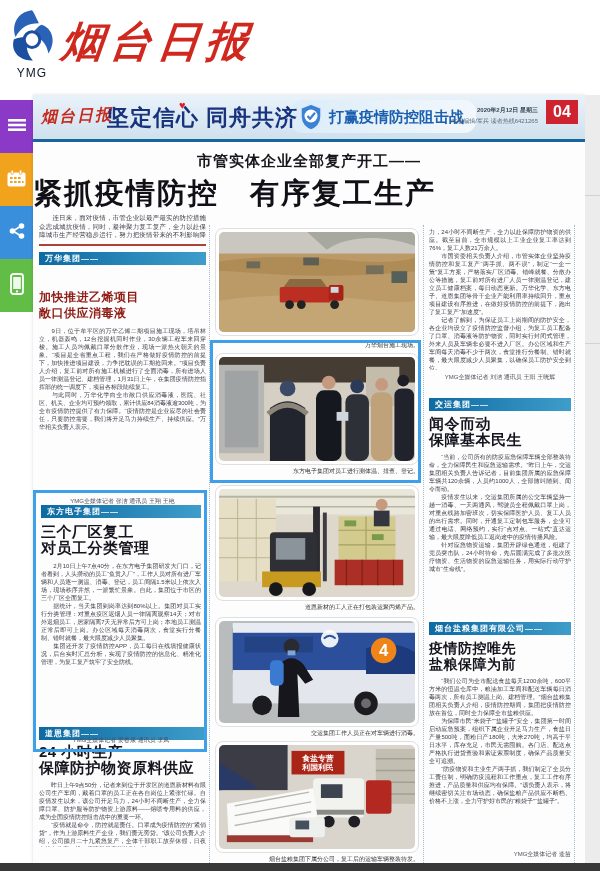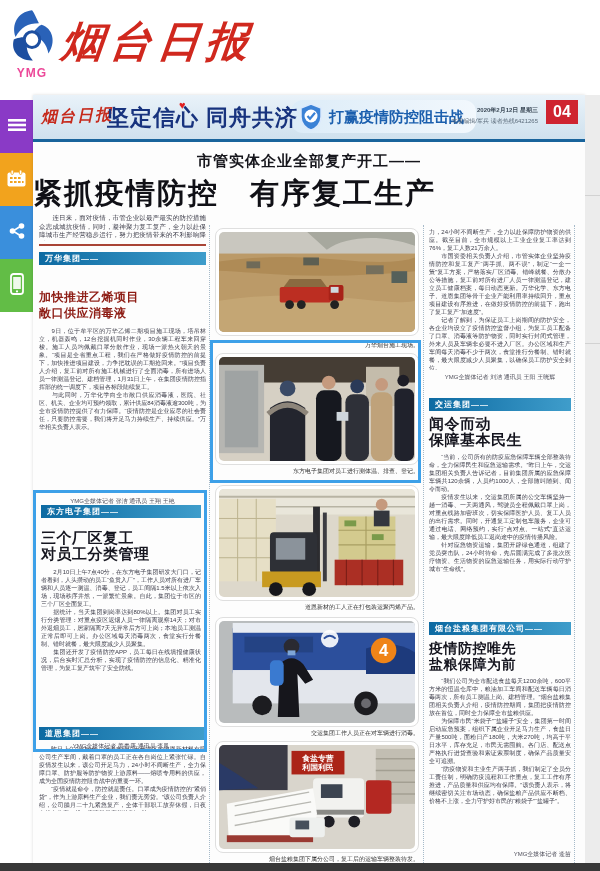--- a/index.html
+++ b/index.html
@@ -2,21 +2,21 @@
 <html><head>
 <meta charset="utf-8">
 <style>
   html,body{margin:0;padding:0;background:#fff;}
   .stage{position:relative;width:600px;height:871px;background:#fff;overflow:hidden;
          font-family:"Liberation Sans","DejaVu Sans",sans-serif;}
   .abs{position:absolute;}
   
   .masthead-big{color:#d0281e;font-family:"DejaVu Serif",serif;font-weight:bold;font-style:italic;
                 font-size:42px;letter-spacing:6px;transform:skewX(-6deg);}
-  .ymg-label{font-size:12px;font-weight:bold;color:#ec4899;letter-spacing:1px;}
+  .ymg-label{font-size:12px;font-weight:normal;color:#0f172a;letter-spacing:1px;}
   
   .tbbtn{width:33px;height:53px;display:flex;align-items:center;justify-content:center;border:0;padding:0;cursor:pointer;}
   
   .page{left:33px;top:95px;width:552px;height:776px;background:#fdfdfd;box-shadow:0 0 3px rgba(0,0,0,.15);}
   .banner{left:0;top:0;width:552px;height:44px;background:linear-gradient(180deg,#e9f2f9,#cfe1ee);}
   .banner-rule{left:0;top:44px;width:552px;height:3px;background:#19649c;}
   .masthead-sm{color:#c62a1c;font-family:"DejaVu Serif",serif;font-weight:bold;font-style:italic;
                font-size:16px;letter-spacing:2px;transform:rotate(-2deg);}
   .slogan{font-size:22px;font-weight:900;color:#17337e;letter-spacing:1px;white-space:nowrap;}
   .campaign{font-size:15px;font-weight:900;color:#1b5fae;white-space:nowrap;}
@@ -152,27 +152,31 @@
         <div>加快推进乙烯项目</div>
         <div>敞口供应消毒液</div>
       </div>
       <div class="bodytext" style="margin-top:6px;height:168px;">　　9日，位于牟平区的万华乙烯二期项目施工现场，塔吊林立，机器轰鸣，12台挖掘机同时作业，30余辆工程车来回穿梭。施工人员均佩戴口罩分散作业，现场一派热火朝天的景象。“项目是全省重点工程，我们在严格做好疫情防控的前提下，加快推进项目建设，力争把耽误的工期抢回来。”项目负责人介绍，复工前对所有施工机械进行了全面消毒，所有进场人员一律测温登记、建档管理，1月31日上午，在集团疫情防控指挥部的统一调度下，项目各标段陆续复工。
 　　与此同时，万华化学向全市敞口供应消毒液，医院、社区、机关、企业均可预约领取，累计供应84消毒液逾300吨，为全市疫情防控提供了有力保障。“疫情防控是企业应尽的社会责任，只要防控需要，我们将开足马力持续生产、持续供应。”万华相关负责人表示。</div>
       <div class="byline" style="margin-top:2px;">YMG全媒体记者 张洁 通讯员 王翔 王艳</div>
     </div>
 
     <div class="abs" style="left:6px;top:632px;width:167px;">
       <div class="tagbar">道恩集团——</div>
+      <div class="atitle" style="margin-top:4px;font-size:15px;line-height:16px;">
+        <div>24 小时生产</div>
+        <div>保障防护物资原料供应</div>
+      </div>
       <div class="bodytext" style="margin-top:5px;height:66px;">　　昨日上午9点50分，记者来到位于开发区的道恩新材料有限公司生产车间，戴着口罩的员工正在各自岗位上紧张忙碌。自疫情发生以来，该公司开足马力，24小时不间断生产，全力保障口罩、防护服等防护物资上游原料——熔喷专用料的供应，成为全国疫情防控阻击战中的重要一环。
 　　“疫情就是命令，防控就是责任。口罩成为疫情防控的“紧俏货”，作为上游原料生产企业，我们责无旁贷。”该公司负责人介绍，公司腊月二十九紧急复产，全体干部职工放弃休假，日夜奋战在生产一线，熔喷料日产能达到30吨。</div>
     </div>
 
     <div class="abs" style="left:8px;top:410px;width:160px;">
       <div class="tagbar">东方电子集团——</div>
-      <div class="atitle" style="margin-top:12px;font-size:15px;line-height:16px;">
+      <div class="atitle" style="margin-top:6px;font-size:15px;line-height:16px;">
         <div>三个厂区复工</div>
         <div>对员工分类管理</div>
       </div>
       <div class="bodytext" style="margin-top:6px;height:172px;">　　2月10日上午7点40分，在东方电子集团研发大门口，记者看到，人头攒动的员工“鱼贯入厂”，工作人员对所有进厂车辆和人员逐一测温、消毒、登记，员工间隔1.5米以上依次入场，现场秩序井然，一派繁忙景象。自此，集团位于市区的三个厂区全面复工。
 　　据统计，当天集团到岗率达到80%以上。集团对员工实行分类管理：对重点疫区返烟人员一律隔离观察14天；对市外返烟员工，居家隔离7天无异常后方可上岗；本地员工测温正常后即可上岗。办公区域每天消毒两次，食堂实行分餐制、错时就餐，最大限度减少人员聚集。
 　　集团还开发了疫情防控APP，员工每日在线填报健康状况，后台实时汇总分析，实现了疫情防控的信息化、精准化管理，为复工复产筑牢了安全防线。</div>
       <div class="byline" style="margin-top:2px;">YMG全媒体记者 姜春康 通讯员 李凤</div>
     </div>
 
     <div class="abs photo" style="left:182px;top:133px;width:204px;height:108px;">

